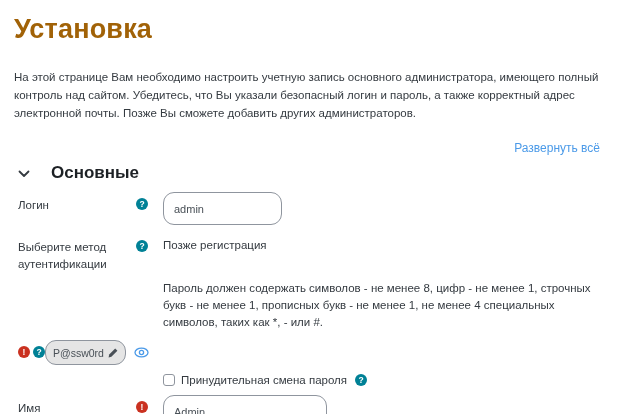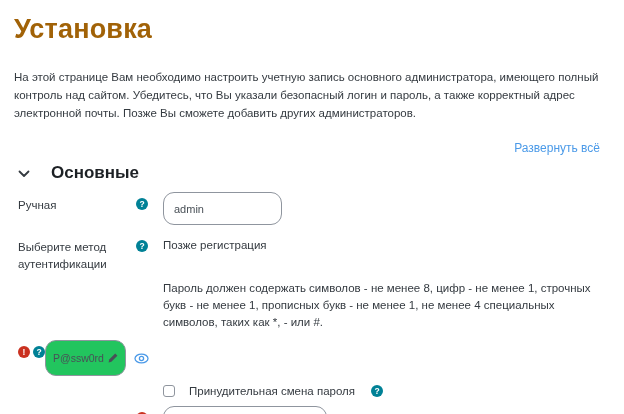--- a/index.html
+++ b/index.html
@@ -62,28 +62,28 @@
   .input-name  { width: 164px; }
 
   .static-value { font-size: 11.5px; color: #343a40; padding-top: 5px; }
   .hint-text {
     font-size: 11.5px; line-height: 1.5; color: #343a40;
     max-width: 446px; padding-top: 2px; margin-bottom: 3px;
   }
 
   .password-wrap { display: flex; align-items: center; gap: 8px; }
   .password-box {
-    height: 36px; border: 1px solid #8f959e; border-radius: 11px;
-    background: #22c55e; display: inline-flex; align-items: center; gap: 4px;
+    height: 25px; border: 1px solid #8f959e; border-radius: 11px;
+    background: #e5e5e5; display: inline-flex; align-items: center; gap: 4px;
     padding: 0 7px; cursor: text;
   }
   .password-text { font-size: 10.5px; color: #495057; white-space: nowrap; }
   .eye-btn { display: inline-flex; background: none; border: none; padding: 0; cursor: pointer; }
 
-  .checkbox-row { display: flex; align-items: flex-end; gap: 14px; padding-top: 3px; }
+  .checkbox-row { display: flex; align-items: flex-end; gap: 6px; padding-top: 3px; }
   .checkbox {
     width: 12px; height: 12px; appearance: none; -webkit-appearance: none;
     border: 1px solid #8f959e; border-radius: 3px; background: #fff;
     margin: 0; cursor: pointer; flex-shrink: 0;
   }
   .checkbox-label { font-size: 11.5px; color: #343a40; cursor: pointer; }
   .checkbox-row .badge-icon { margin-left: 2px; }
   .mb-sm { margin-bottom: 6px; }
 </style>
 </head>
@@ -102,21 +102,21 @@
   <div class="section-header">
     <span class="chevron">
       <svg width="12" height="8" viewBox="0 0 12 8">
           <polyline points="1.5,1.5 6,6 10.5,1.5" fill="none" stroke="#343a40" stroke-width="1.8" stroke-linecap="round" stroke-linejoin="round"></polyline>
         </svg>
     </span>
     <span class="section-title">Основные</span>
   </div>
 
   <div class="form-row">
-    <div class="row-label">Ручная</div>
+    <div class="row-label">Логин</div>
     <div class="row-icons">
       <span class="badge-icon badge-help">?</span>
     </div>
     <div class="row-control">
       <input class="text-input input-login" value="admin" style="">
     </div>
   </div>
 
   <div class="form-row mb-sm">
     <div class="row-label">Выберите метод аутентификации</div>

